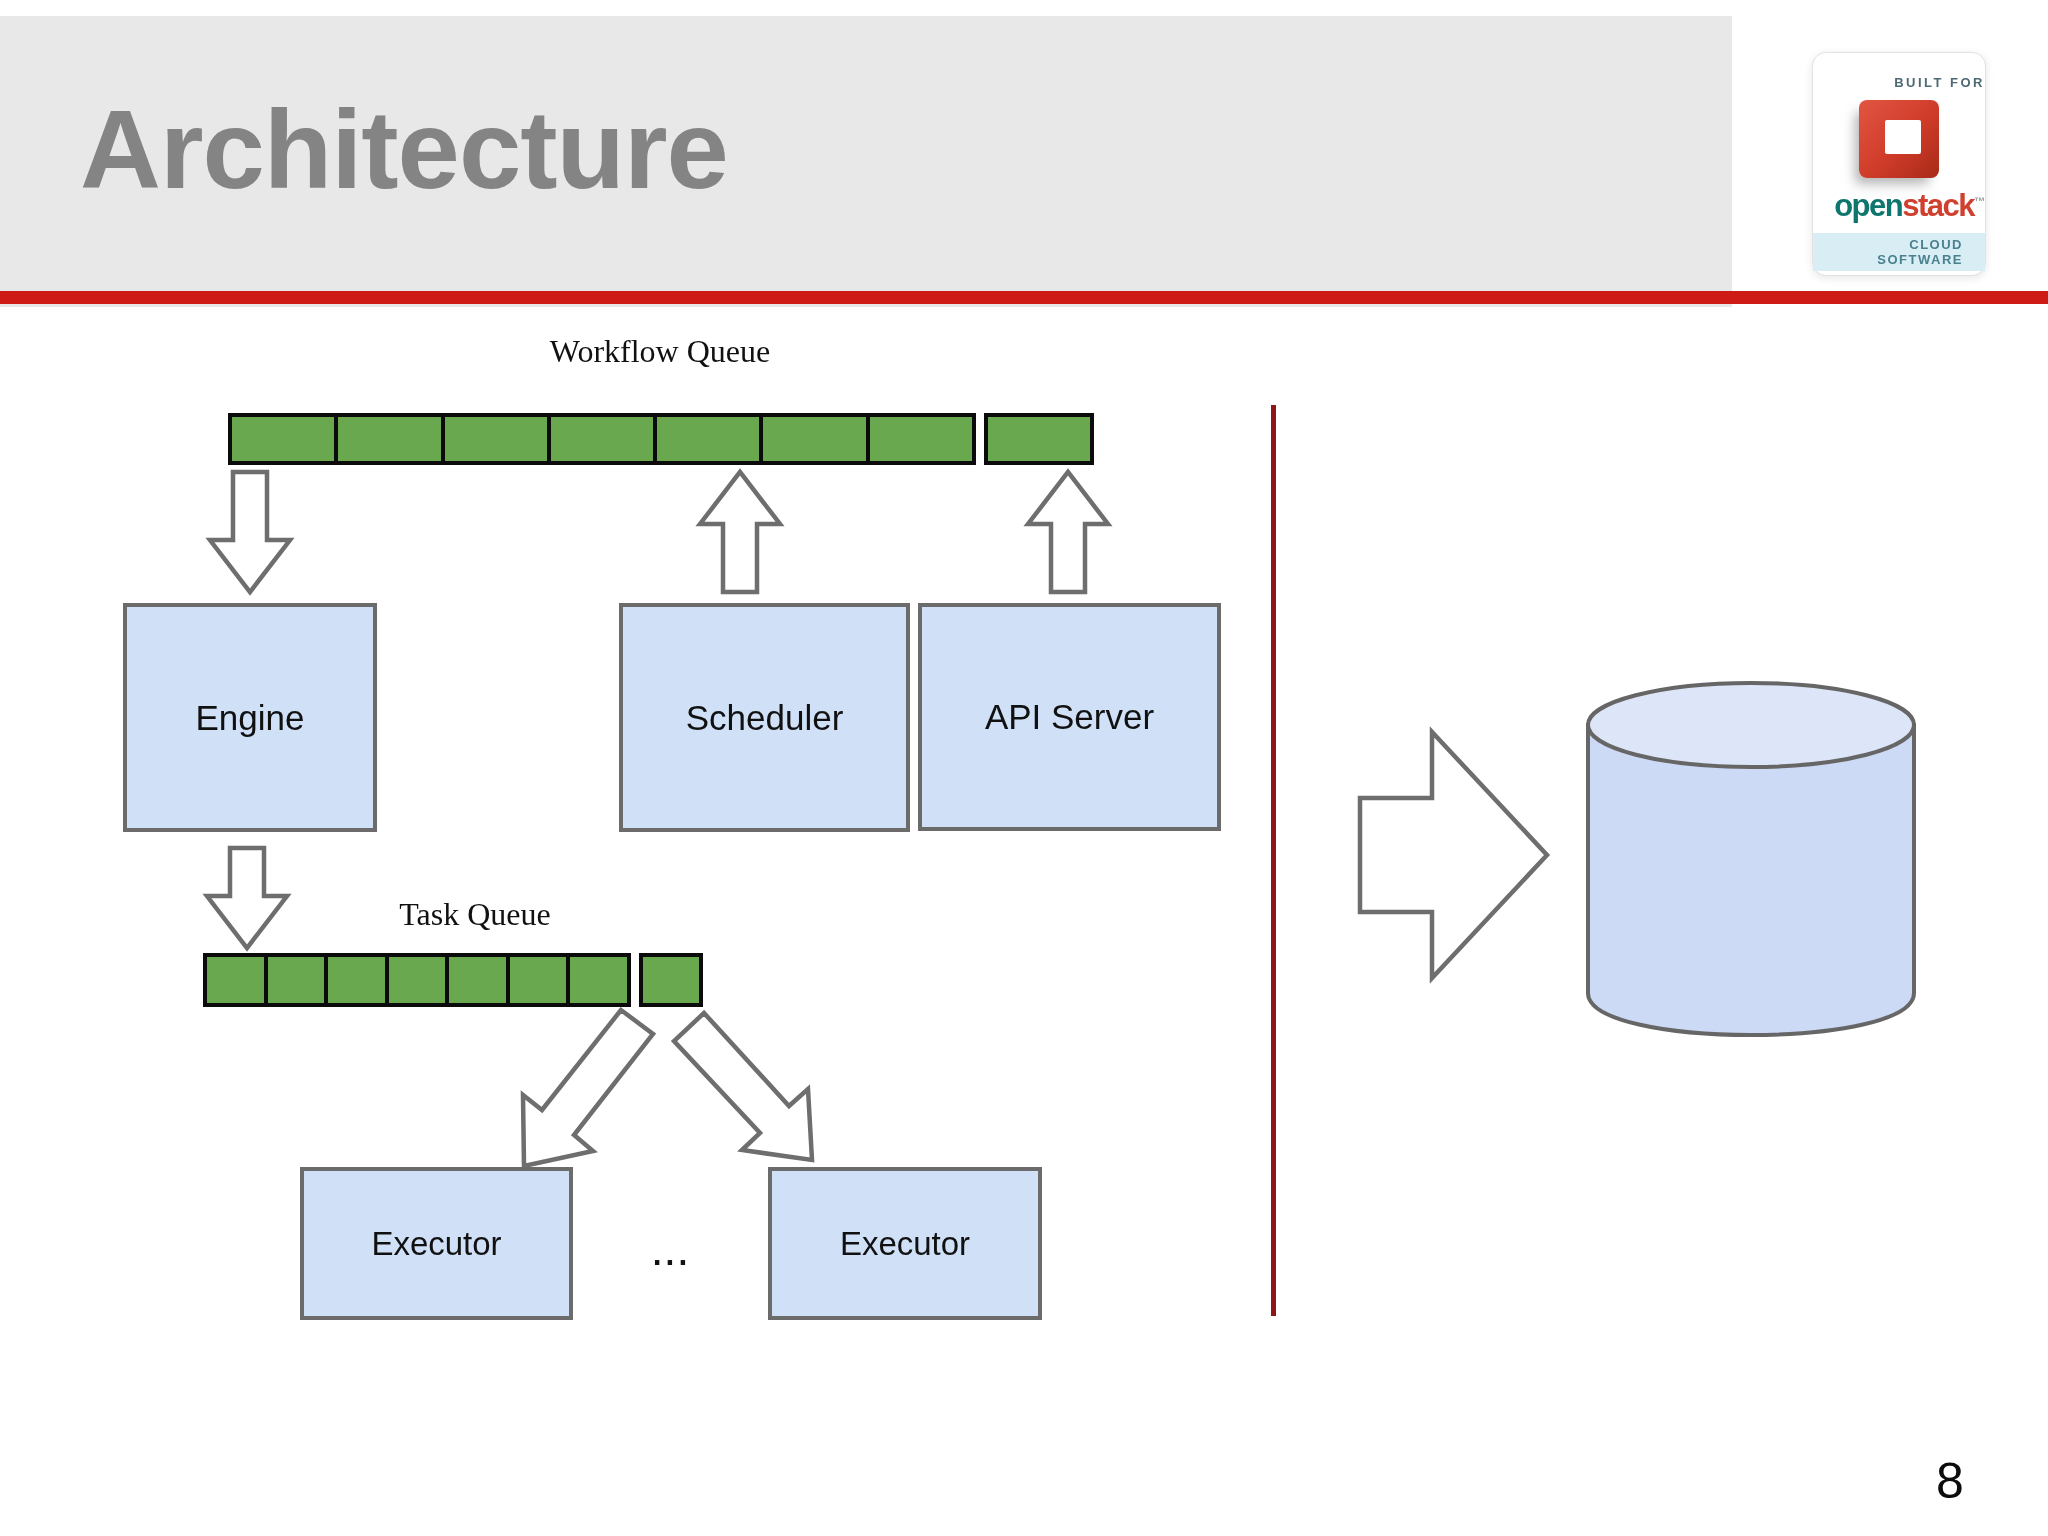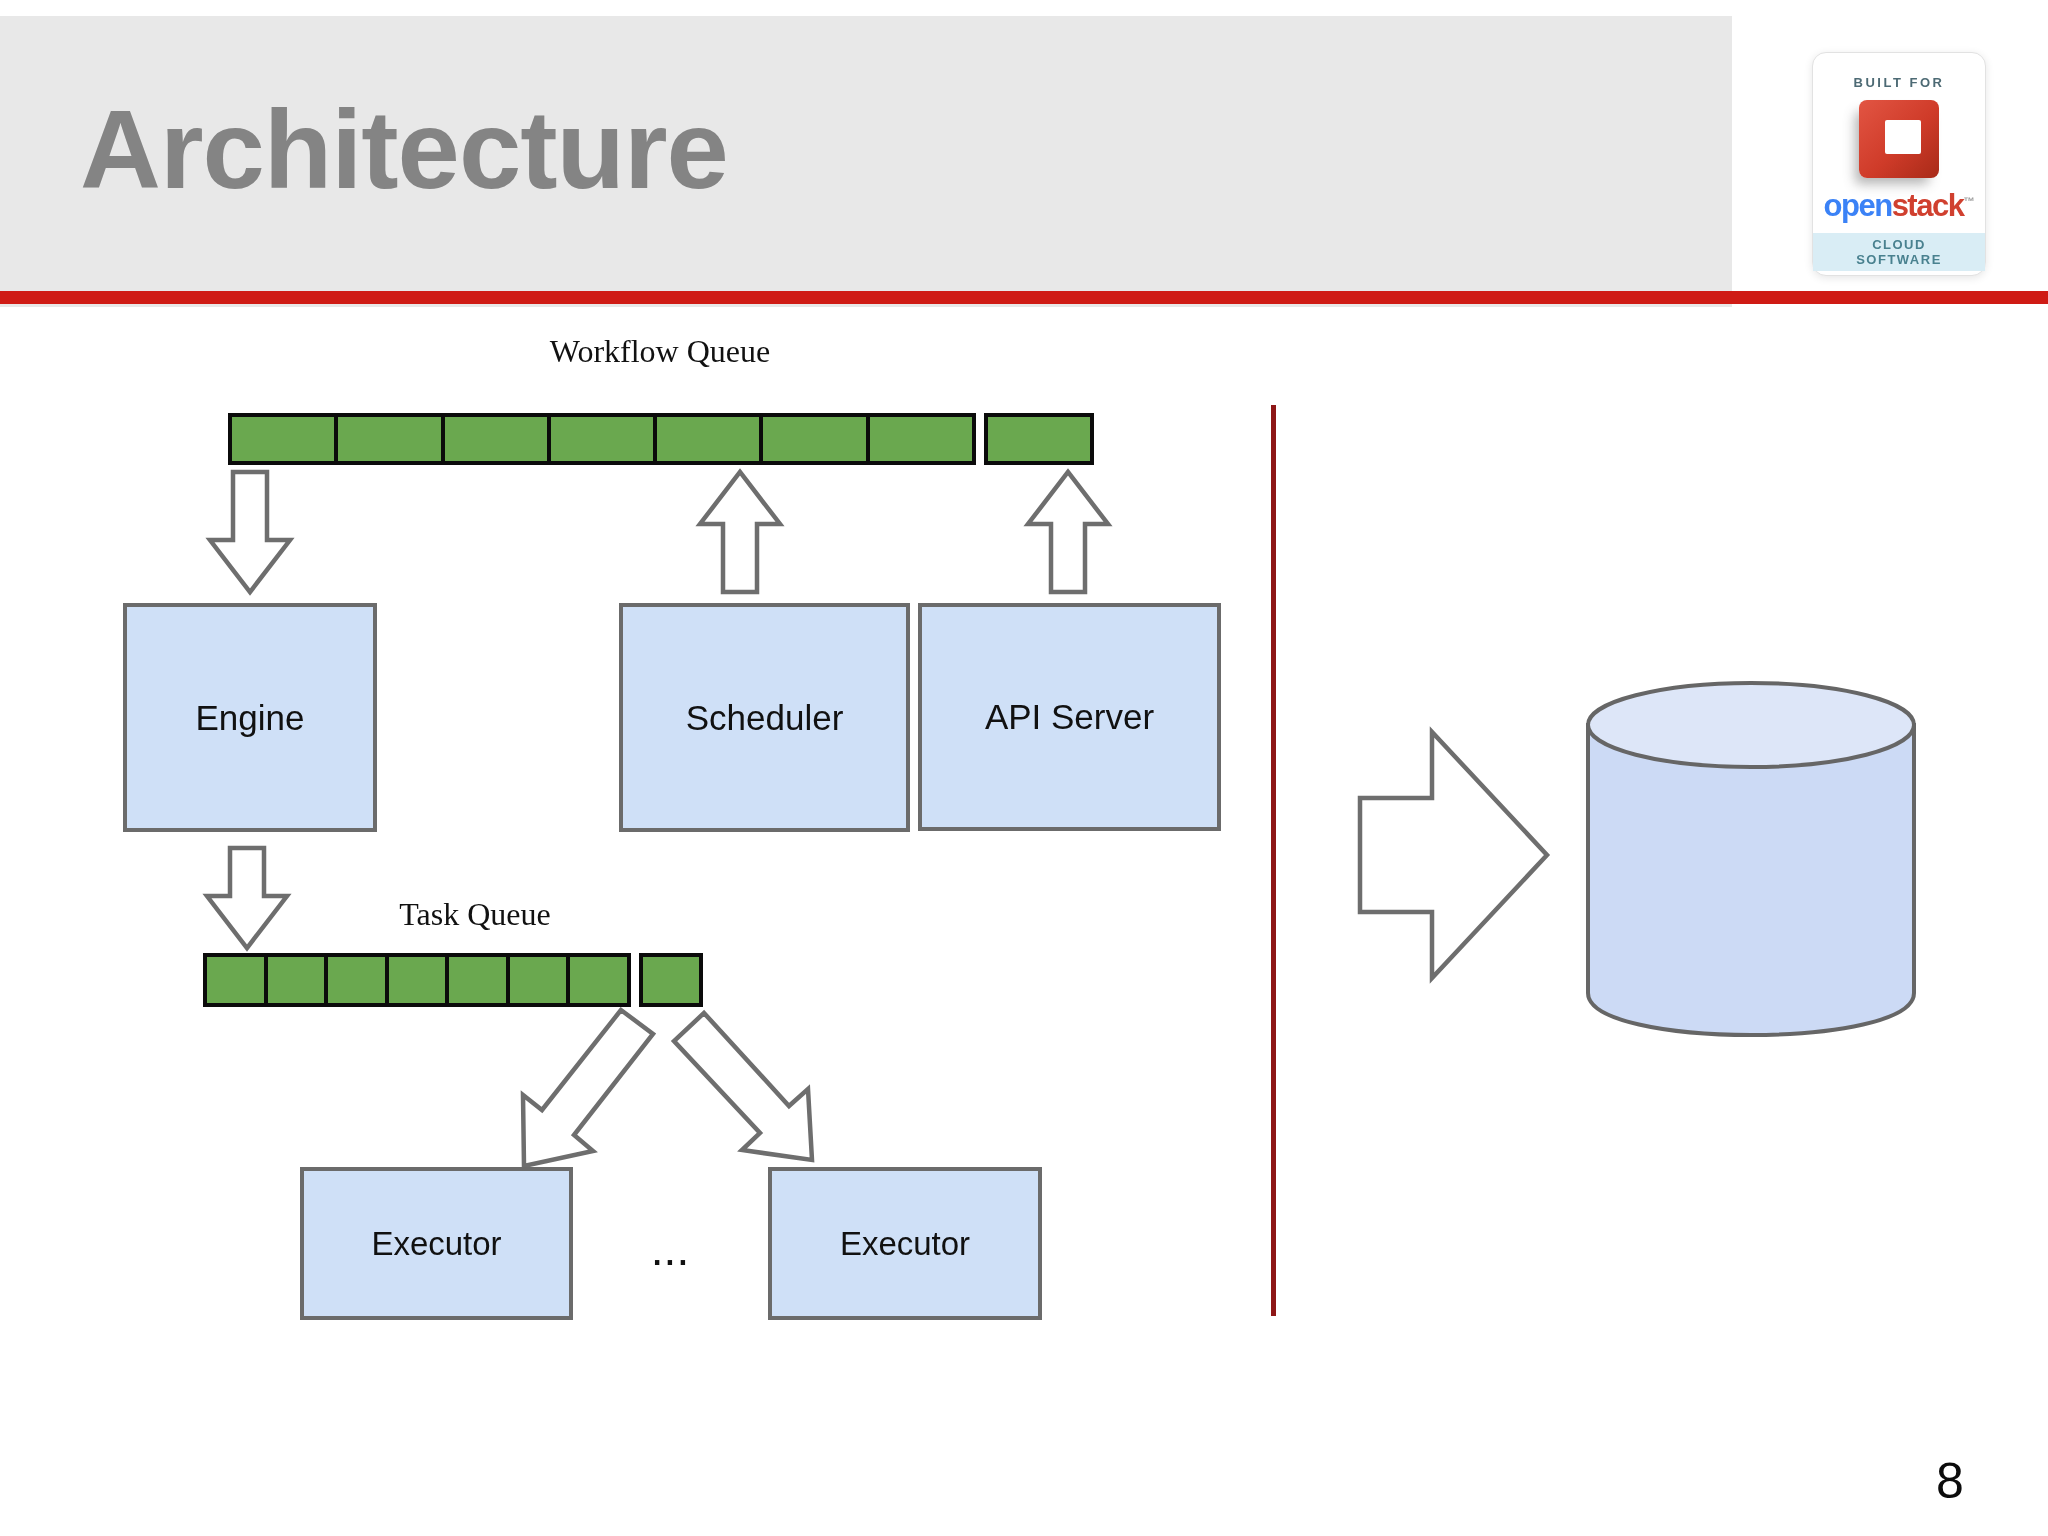--- a/index.html
+++ b/index.html
@@ -11,34 +11,34 @@
   #header{position:absolute;left:0;top:16px;width:1732px;height:291px;background:var(--header_bg);}
   #title{
     position:absolute;left:80px;top:78px;font-size:112px;font-weight:bold;
     color:var(--title_text);letter-spacing:-1px;line-height:1;
   }
   #divider{position:absolute;left:0;top:291px;width:2048px;height:13px;background:var(--divider_red);}
   
   #logo-card{
     position:absolute;left:1812px;top:36px;width:172px;height:222px;background:#ffffff;
     border-radius:14px;border:1px solid #e2e2e2;box-shadow:0 2px 8px rgba(0,0,0,.10);
-    text-align:center;
+    text-align:right;
   }
   #logo-builtfor{margin-top:22px;font-size:13px;font-weight:bold;letter-spacing:2.5px;color:#4d6a74;}
   #logo-cube-wrap{position:relative;width:80px;height:78px;margin:10px auto 0 auto;}
   #logo-cube{
     position:absolute;left:0;top:0;width:80px;height:78px;border-radius:8px;
     background:linear-gradient(135deg,#e25543 0%,#cf3b29 55%,#a82a18 100%);
     box-shadow:-7px 9px 12px -3px rgba(90,90,90,.45);
   }
   #logo-cube-hole{
     position:absolute;left:26px;top:20px;width:36px;height:34px;background:#ffffff;border-radius:2px;
   }
   #logo-wordmark{margin-top:12px;font-size:31px;font-weight:bold;letter-spacing:-1.5px;line-height:1;}
-  #logo-wordmark .open{color:#3b82f6;}
+  #logo-wordmark .open{color:#0f766e;}
   #logo-wordmark .stack{color:#d0402f;}
   #logo-wordmark .tm{font-size:11px;color:#9a9a9a;vertical-align:super;letter-spacing:0;}
   #logo-tagline{
     display:inline-block;margin-top:12px;background:#d9edf5;color:#49818f;
     font-size:13px;font-weight:bold;letter-spacing:1.5px;padding:4px 22px;
   }
   
   .diagram-label{position:absolute;font-size:32px;color:#111;text-align:center;font-family:Liberation Serif, serif;}
   #wq-label{left:430px;top:333px;width:460px;}
   #tq-label{left:325px;top:896px;width:300px;}

